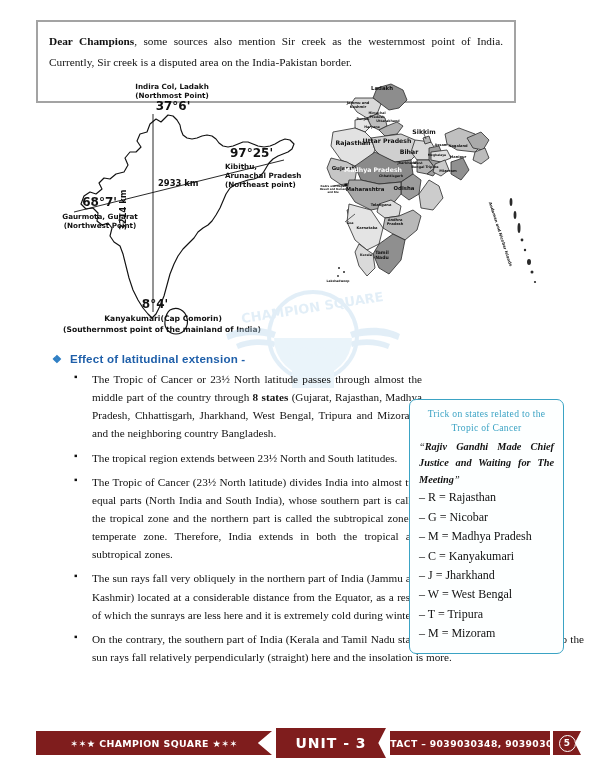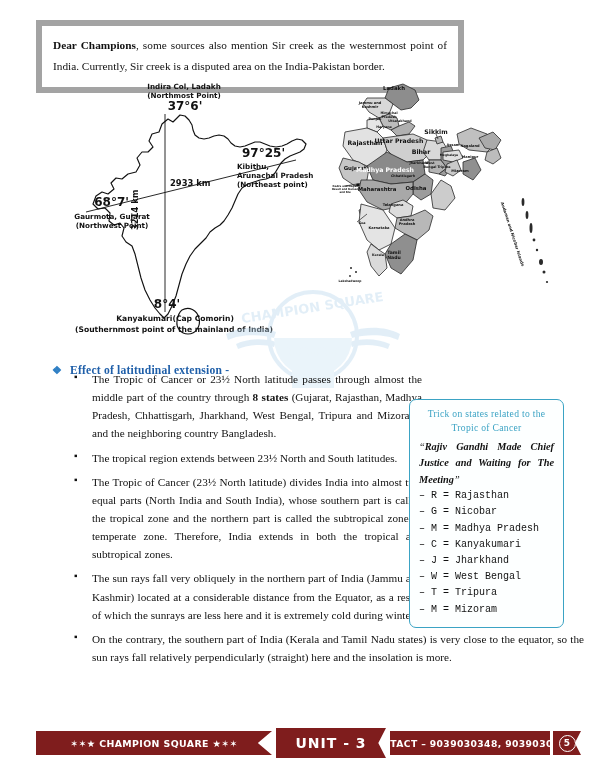--- a/index.html
+++ b/index.html
@@ -7,32 +7,32 @@
     width:600px;height:777px;
     background:#ffffff;
     font-family:"Liberation Serif", serif;
     overflow:hidden;
     position:relative;
   }
   .page{position:relative;width:600px;height:777px;}
 
   
   .note-box{
-    position:absolute;left:36px;top:20px;width:428px;
-    border:6px solid #a3a3a3;
-    padding:9px 11px 10px 11px;
+    position:absolute;left:36px;top:20px;width:480px;
+    border:2px solid #a3a3a3;
+    padding:9px 11px 28px 11px;
     box-sizing:border-box;
     font-size:11.3px;line-height:1.85;
     color:#111;
     text-align:justify;
   }
   .note-box b{font-weight:bold;}
 
   
-  .figures{position:absolute;left:52px;top:82px;width:528px;height:262px;}
+  .figures{position:absolute;left:40px;top:82px;width:528px;height:262px;}
 
   .fig-left{position:absolute;left:0;top:0;width:285px;height:262px;}
   .fig-right{position:absolute;left:285px;top:0;width:250px;height:262px;}
 
   .map-label{
     position:absolute;
     font-family:"DejaVu Sans", sans-serif;
     font-weight:bold;
     color:#111;
     text-align:center;
@@ -68,24 +68,23 @@
 
   
   .watermark{
     position:absolute;left:218px;top:282px;width:190px;height:115px;
     opacity:.42;pointer-events:none;
   }
 
   
   .sec-head{
     position:absolute;left:52px;top:352px;
-    font-family:Liberation Serif, serif;
+    font-family:Liberation Sans, sans-serif;
     font-weight:bold;font-size:11.6px;color:#1f5fa9;
     letter-spacing:.2px;
-    margin-top:12px;
   }
   .sec-head .dia{color:#2f7fc4;margin-right:8px;font-size:11px;}
 
   
   .body-wrap{position:absolute;left:72px;top:370px;width:492px;}
   .bul{
     position:relative;
     font-size:11.2px;line-height:1.62;color:#111;
     text-align:justify;
     margin-bottom:6px;
@@ -110,21 +109,21 @@
   }
   .trick-title{
     color:#3ba3c4;font-size:9.6px;text-align:center;line-height:1.5;
     letter-spacing:.3px;
   }
   .trick-quote{
     font-size:10.3px;line-height:1.6;color:#111;text-align:justify;
     margin-top:3px;font-style:italic;
   }
   .trick-quote b{font-weight:bold;font-style:italic;}
-  .trick-item{font-size:10px;line-height:1.62;color:#111;font-family:Liberation Mono, monospace;}
+  .trick-item{font-size:12px;line-height:1.62;color:#111;}
 
   
   .footer{position:absolute;left:0;top:722px;width:600px;height:42px;}
   .rib{position:absolute;height:24px;background:#7f1d1d;}
   .rib-text{
     font-family:"DejaVu Sans", sans-serif;
     font-weight:bold;color:#ffffff;
     display:flex;align-items:center;justify-content:center;
     height:100%;letter-spacing:.4px;white-space:nowrap;
   }

